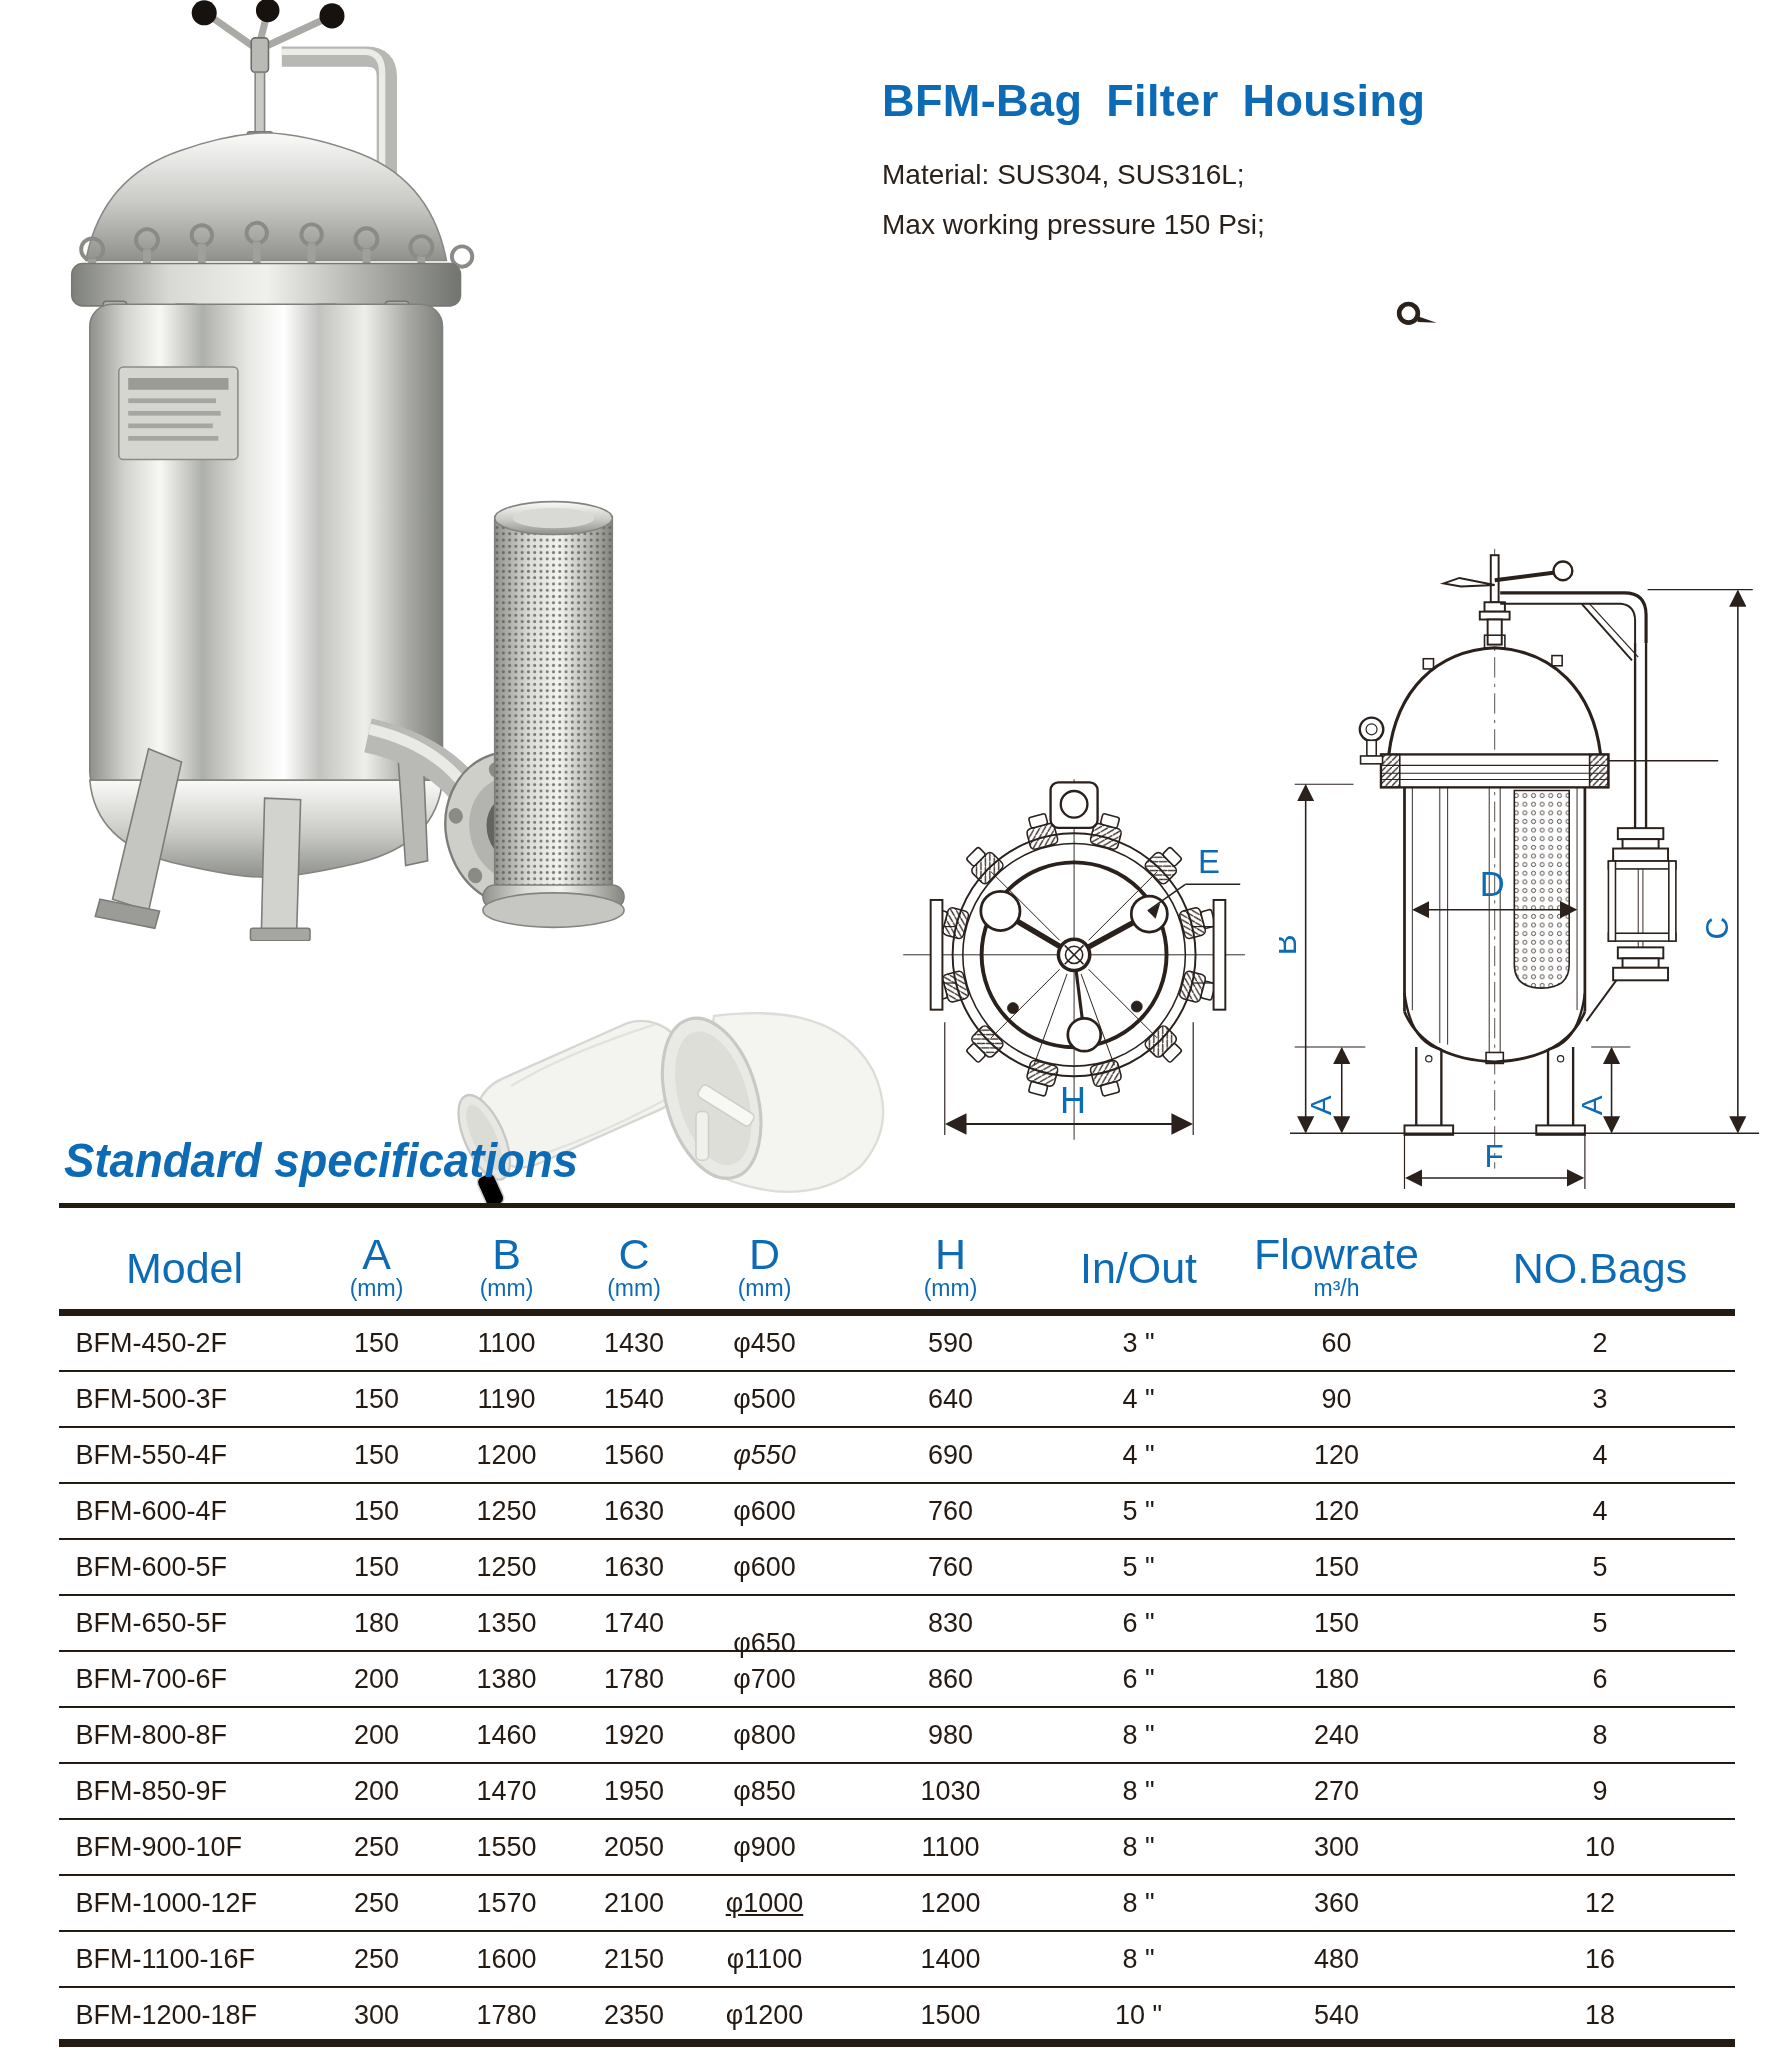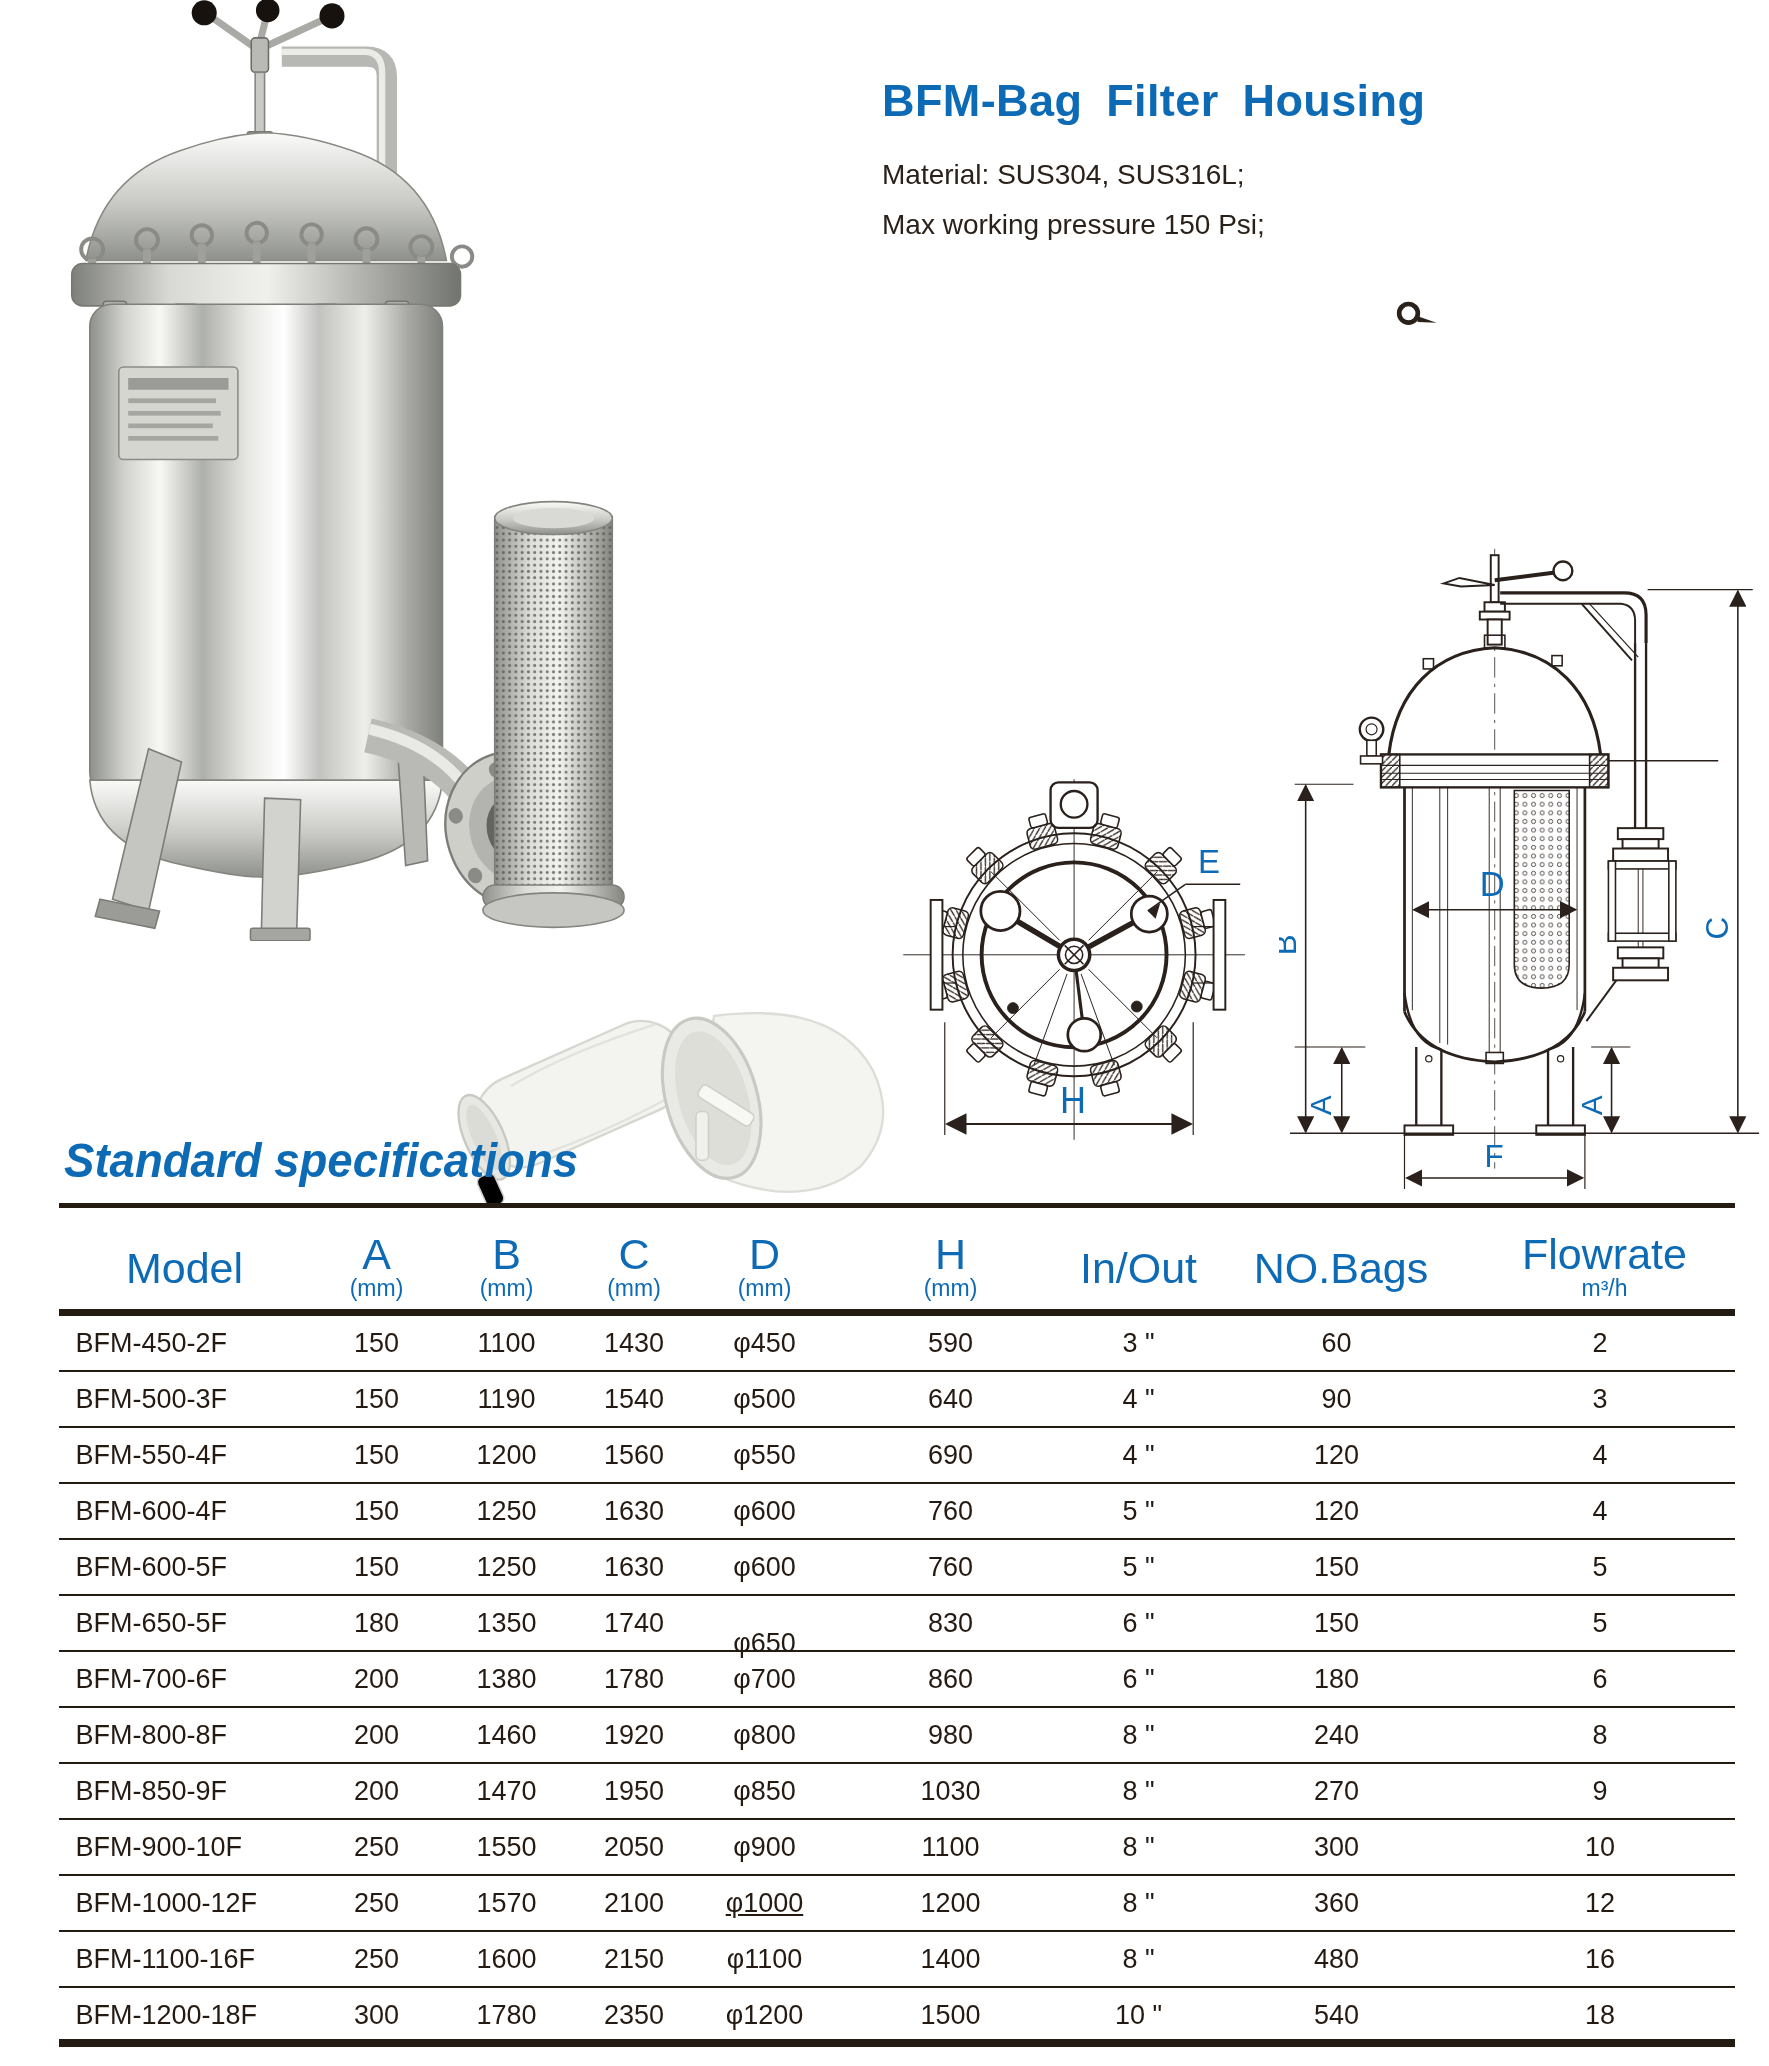--- a/index.html
+++ b/index.html
@@ -432,26 +432,26 @@
         <div class="hmain">D</div>
         <div class="hsub">(mm)</div>
       </div>
       <div class="hcell" style="width: 239px;">
         <div class="hmain">H</div>
         <div class="hsub">(mm)</div>
       </div>
       <div class="hcell" style="width: 137px;">
         <div class="hmain">In/Out</div>
       </div>
-      <div class="hcell" style="width: 268px;">
-        <div class="hmain">NO.Bags</div>
-      </div>
       <div class="hcell" style="width: 259px;">
         <div class="hmain">Flowrate</div>
         <div class="hsub">m³/h</div>
+      </div>
+      <div class="hcell" style="width: 268px;">
+        <div class="hmain">NO.Bags</div>
       </div>
     </div>
   <div class="abs rule" id="rule-header"></div>
   <div class="abs" id="spec-body">
       <div class="trow">
         <div class="tcell model" style="width: 251px;">BFM-450-2F</div>
         <div class="tcell" style="width: 133px;">150</div>
         <div class="tcell" style="width: 127px;">1100</div>
         <div class="tcell" style="width: 128px;">1430</div>
         <div class="tcell" style="width: 133px;">φ450</div>
@@ -469,21 +469,21 @@
         <div class="tcell" style="width: 239px;">640</div>
         <div class="tcell" style="width: 137px;">4 "</div>
         <div class="tcell" style="width: 259px;">90</div>
         <div class="tcell" style="width: 268px;">3</div>
       </div>
       <div class="trow">
         <div class="tcell model" style="width: 251px;">BFM-550-4F</div>
         <div class="tcell" style="width: 133px;">150</div>
         <div class="tcell" style="width: 127px;">1200</div>
         <div class="tcell" style="width: 128px;">1560</div>
-        <div class="tcell" style="width: 133px;">φ550</div>
+        <div class="tcell" style="width: 133px; font-style: italic;">φ550</div>
         <div class="tcell" style="width: 239px;">690</div>
         <div class="tcell" style="width: 137px;">4 "</div>
         <div class="tcell" style="width: 259px;">120</div>
         <div class="tcell" style="width: 268px;">4</div>
       </div>
       <div class="trow">
         <div class="tcell model" style="width: 251px;">BFM-600-4F</div>
         <div class="tcell" style="width: 133px;">150</div>
         <div class="tcell" style="width: 127px;">1250</div>
         <div class="tcell" style="width: 128px;">1630</div>

